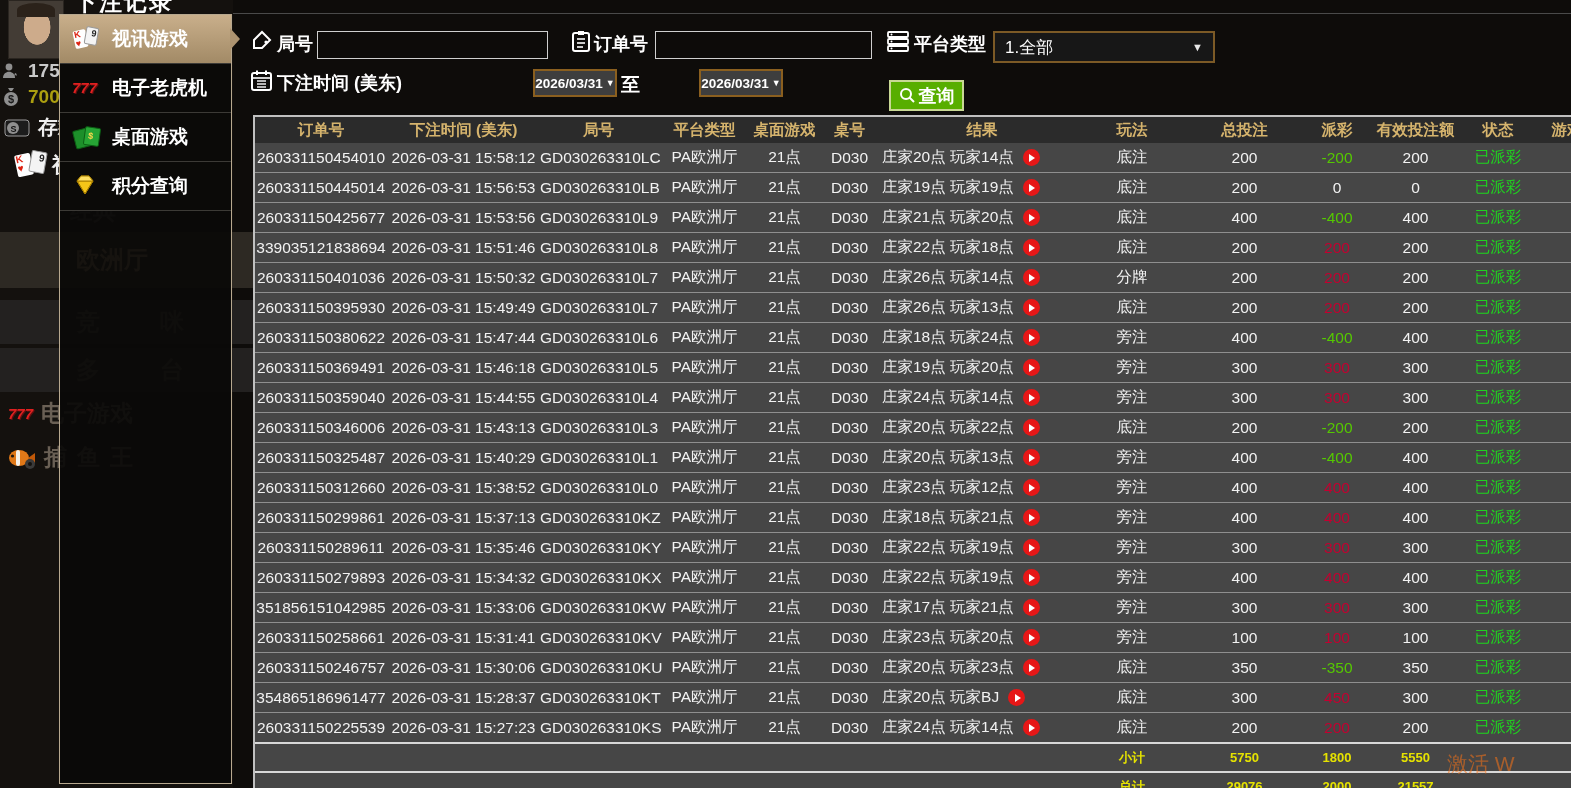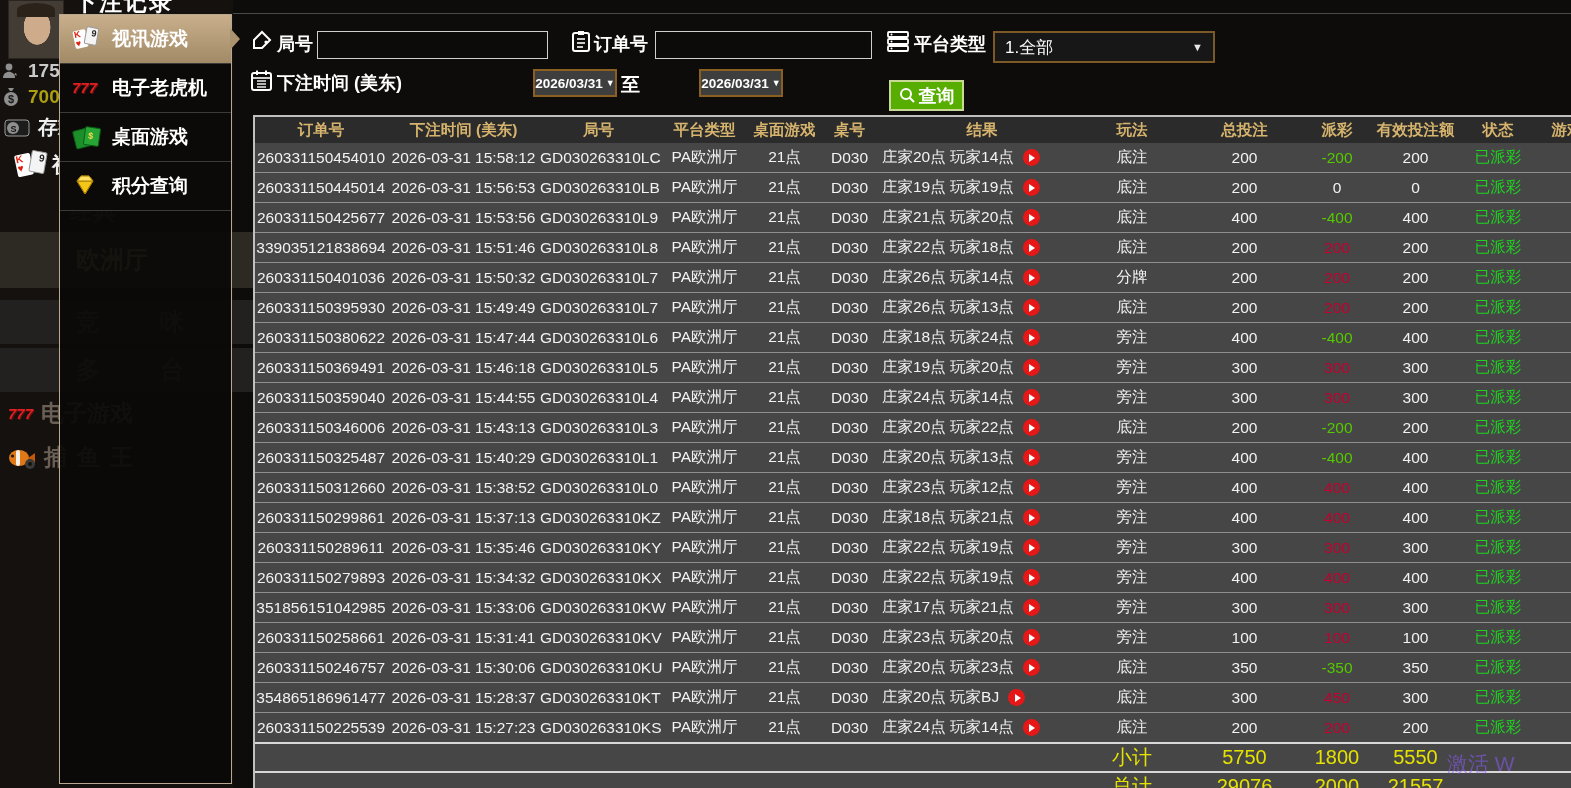--- a/index.html
+++ b/index.html
@@ -47,21 +47,21 @@
   .slot777{color:#e02020;font-style:italic;font-weight:bold;font-size:15px;line-height:26px;text-shadow:1px 1px 0 #601010;}
   .gcard1,.gcard2{position:absolute;width:14px;height:17px;border-radius:2px;background:#1d8f2a;border:1px solid #0c5f14;}
   .gcard1{left:2px;top:5px;transform:rotate(-14deg);}
   .gcard2{left:12px;top:3px;transform:rotate(8deg);background:#27a535;}
   .gcard2 span{color:#ffd84d;font-size:9px;font-weight:bold;position:absolute;left:3px;top:3px;}
 
   
   .content{position:absolute;left:233px;top:0;width:1338px;height:788px;z-index:2;}
   .topline{position:absolute;left:0;top:13px;width:1338px;height:1px;background:#4a4a4a;}
   .page-title{position:absolute;left:74px;top:-13px;z-index:4;color:#fff;font-size:23px;font-weight:bold;letter-spacing:2px;}
-  .watermark{position:absolute;left:1447px;top:750px;z-index:6;color:#8b5cf6;opacity:.55;font-size:21px;white-space:nowrap;}
+  .watermark{position:absolute;left:1447px;top:750px;z-index:6;color:#f97316;opacity:.55;font-size:21px;white-space:nowrap;}
 
   .flabel{position:absolute;color:#fff;font-size:18px;font-weight:bold;white-space:nowrap;}
   .ficon{position:absolute;width:22px;height:22px;}
   .tinput{position:absolute;height:28px;background:#0d0b09;border:1px solid #cfcfcf;color:#fff;
           font-size:15px;padding:0 6px;box-sizing:border-box;outline:none;}
   .fselect{position:absolute;left:760px;top:31px;width:222px;height:32px;background:#171717;
            border:2px solid #7c5a26;box-sizing:border-box;display:flex;align-items:center;
            color:#fff;font-size:17px;padding:0 10px;cursor:pointer;}
   .fselect .arr{margin-left:auto;font-size:11px;color:#e8e8e8;}
   .datebox{position:absolute;top:69px;width:84px;height:28px;background:#3e3e3e;border:2px solid #8a5f1f;
@@ -84,21 +84,21 @@
   .thead .cell{color:#d6b46d;}
   .cell.result{display:flex;align-items:center;justify-content:flex-start;gap:9px;}
   .play-btn{width:17px;height:17px;border-radius:50%;background:#e61717;flex:0 0 17px;position:relative;cursor:pointer;}
   .play-btn::after{content:"";position:absolute;left:6.5px;top:4.5px;border-left:6px solid #fff;
                    border-top:4px solid transparent;border-bottom:4px solid transparent;}
   .cell.pos{color:#c30030;}
   .cell.neg{color:#55c800;}
   .cell.zero{color:#f2f2f2;}
   .cell.status{color:#1fd41f;}
   .tfoot{height:27px;background:#464646;border-top:2px solid #d8d8d8;}
-  .tfoot .cell{color:#e5e200;font-weight:normal;font-size:20px;}
+  .tfoot .cell{color:#e5e200;font-weight:bold;font-size:13px;}
   svg{display:block;}
 </style>
 </head>
 <body>
 
 <div class="screen">
 
   <div class="side-bg">
     <div class="avatar">
         <div class="hair"></div>

